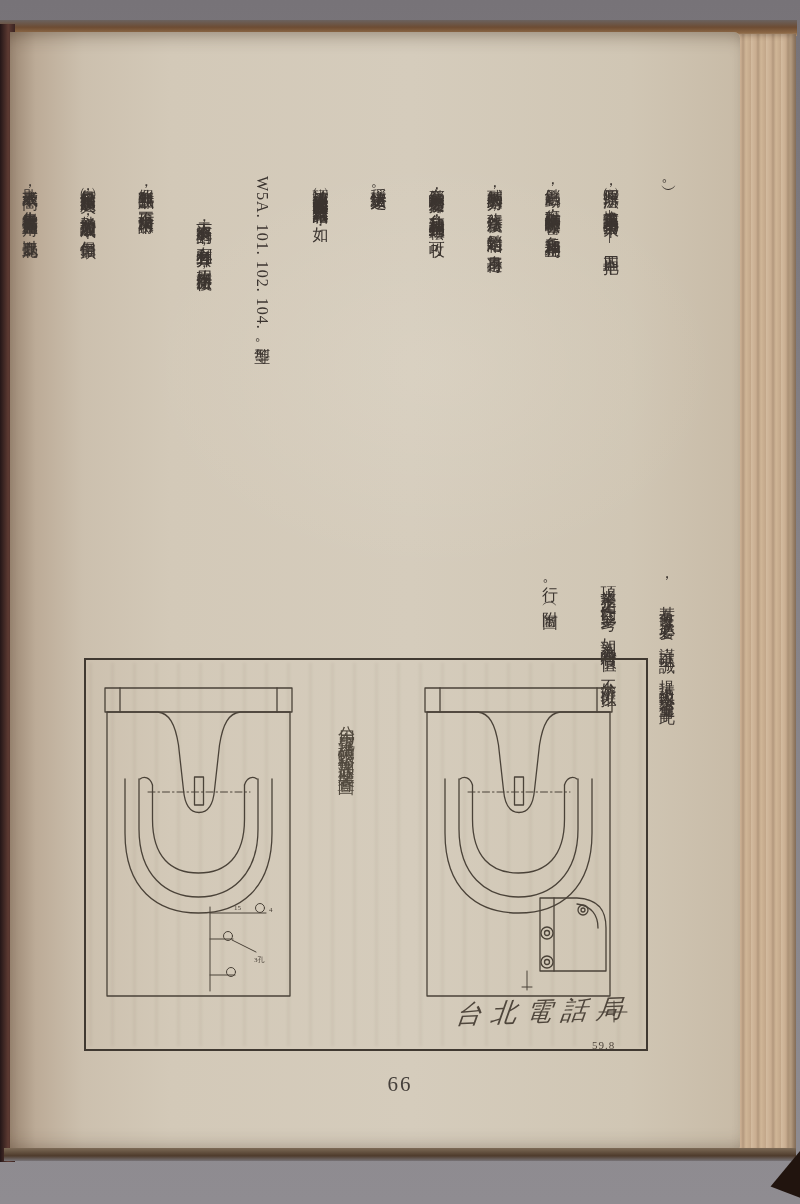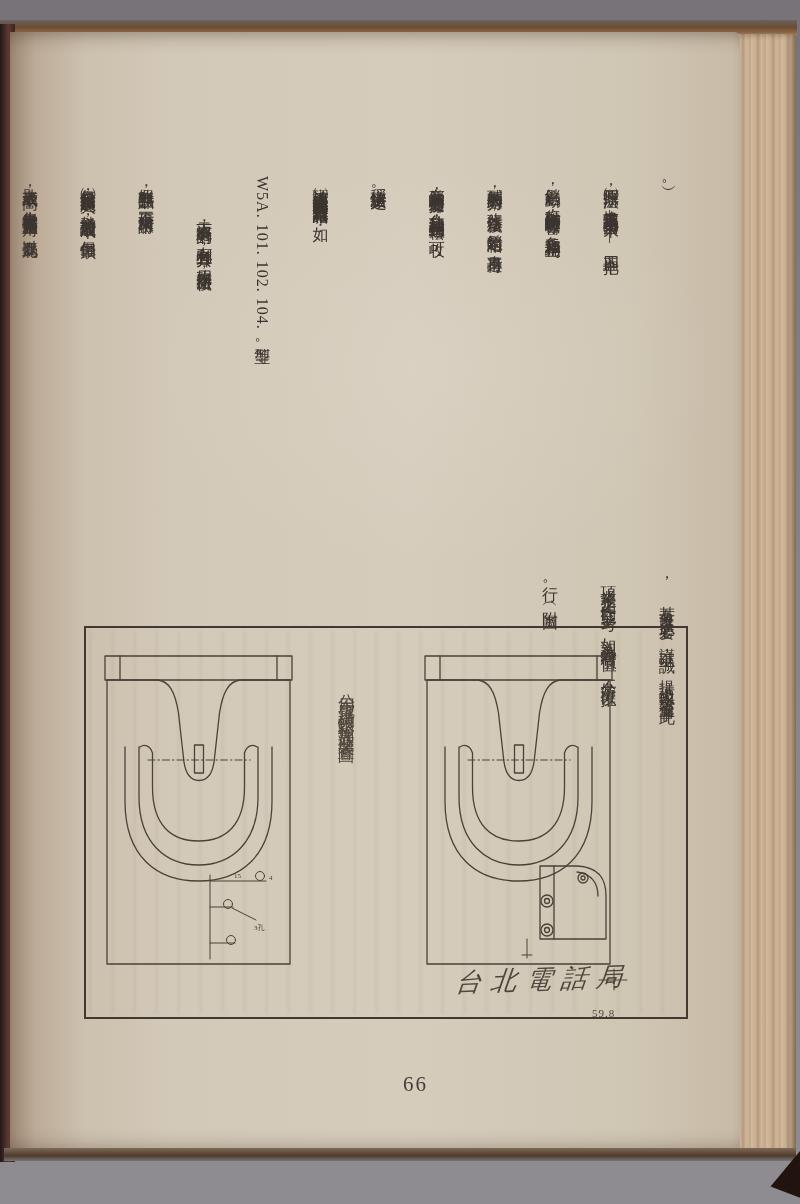--- a/index.html
+++ b/index.html
@@ -25,32 +25,32 @@
       linear-gradient(90deg,#9c8874 0%,#bcab97 3.5%,#ccc0ae 10%,#d3c9b8 22%,#d5ccbc 55%,#d0c6b4 85%,#c8bba7 100%);
     box-shadow:inset 0 14px 18px -12px rgba(60,40,25,.45),inset 0 -16px 18px -14px rgba(60,40,25,.35);}
   
   .vtext{position:absolute;writing-mode:vertical-rl;text-orientation:mixed;
     color:#3c3530;white-space:pre;}
   .band{left:74px;top:176px;width:642px;height:414px;font-size:16px;letter-spacing:1px;}
   .band .vcol{line-height:22.1px;}
   .strip{left:646px;top:574px;width:68px;height:494px;font-size:16px;letter-spacing:3.2px;}
   .strip .vcol{line-height:22.5px;}
   
-  .figure{position:absolute;left:84px;top:626px;width:560px;height:389px;
-    border:2px solid #403931;padding-left:40px;}
+  .figure{position:absolute;left:84px;top:658px;width:560px;height:389px;
+    border:2px solid #403931;}
   .figure::before{content:"";position:absolute;inset:3px;
     background:repeating-linear-gradient(90deg,rgba(100,85,68,.06) 0 3px,rgba(0,0,0,0) 3px 22px);
     filter:blur(1px);pointer-events:none;}
   .figure svg{position:absolute;left:0;top:0;}
   .fig-caption{position:absolute;left:248px;top:52px;height:290px;writing-mode:vertical-rl;
     font-size:17px;letter-spacing:4.5px;color:#51493e;transform:rotate(.5deg);}
   .fig-sign{position:absolute;left:370px;top:334px;width:180px;font-size:26px;letter-spacing:9px;
     color:#4f463c;transform:skewX(-8deg) rotate(-2deg);font-style:italic;}
   .fig-date{position:absolute;left:506px;top:366px;font-size:11px;letter-spacing:1px;color:#4f463c;margin-top:13px;}
-  .page-num{position:absolute;left:372px;top:1072px;width:56px;text-align:right;
+  .page-num{position:absolute;left:372px;top:1072px;width:56px;text-align:center;
     font-size:21px;letter-spacing:2px;color:#453f3a;}
   .dimtxt{font-size:7px;fill:#453d34;font-family:"Liberation Serif","DejaVu Serif",serif;}
 </style>
 </head>
 <body>
 
 <div class="photo">
   <div class="top-edge"></div>
   <div class="page-stack"></div>
   <div class="cover-left"></div>

